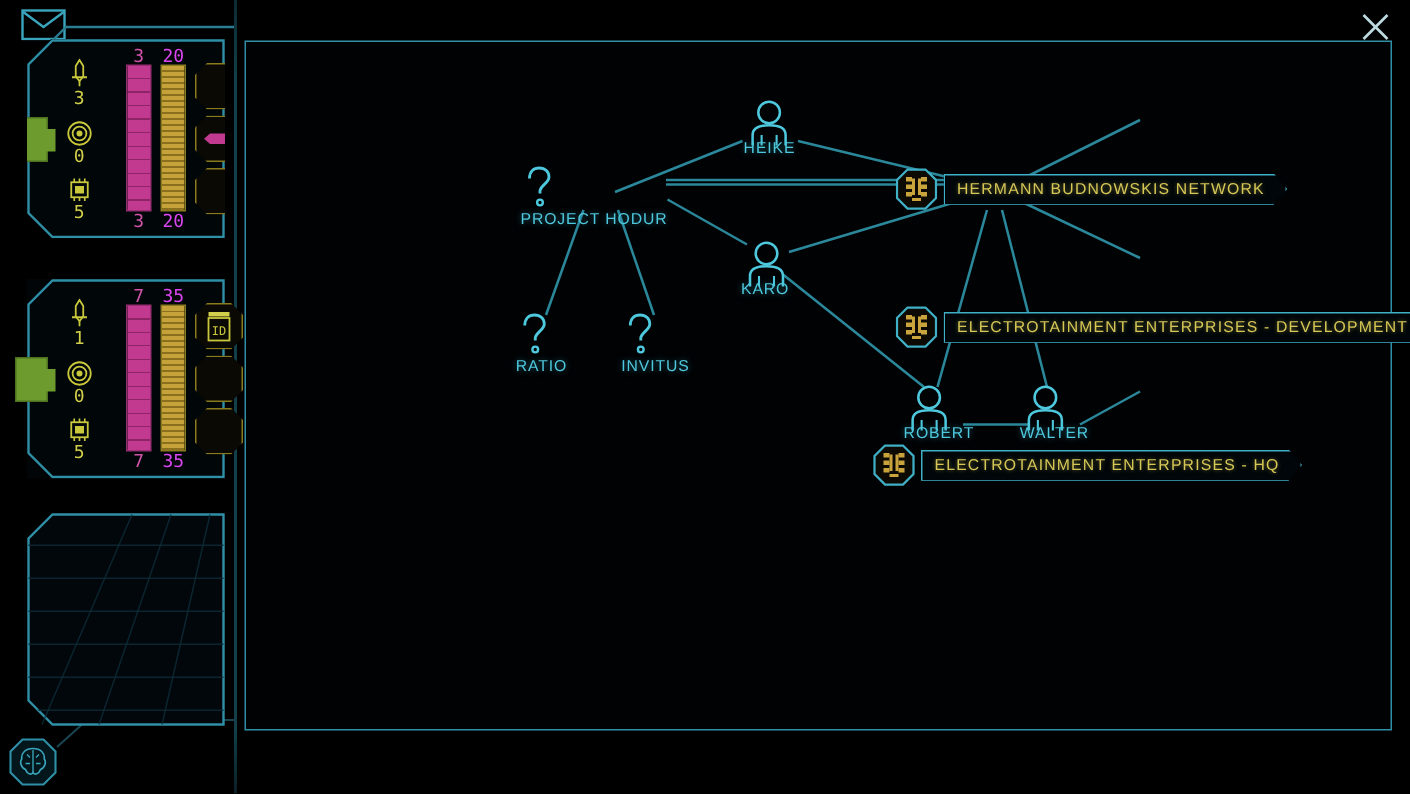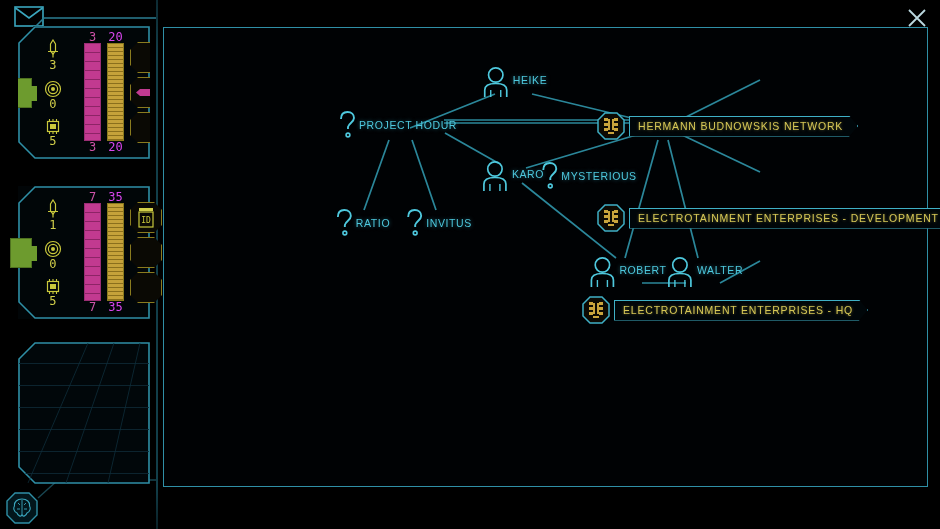--- a/index.html
+++ b/index.html
@@ -122,21 +122,21 @@
     border: 1.6px solid #2f8fa6;
     background: #000204;
   }
 
   
   .graph { position: absolute; inset: 0; }
   .edges { position: absolute; inset: 0; }
 
   .node {
     position: absolute;
-    display: flex; flex-direction: row; align-items: center;
+    display: flex; flex-direction: column; align-items: flex-start;
     cursor: pointer;
     transform: translate(-50%, 0);
   }
   .node .glyph { width: 34px; height: 34px; }
   .node .glyph.q { width: 24px; height: 30px; }
   .node .nlabel {
     margin-top: -7px;
     font-family: "Liberation Sans", sans-serif;
     font-size: 10.5px;
     letter-spacing: 0.6px;
@@ -411,27 +411,20 @@
 
       <div class="node" style="left:347px;top:132px">
         <svg class="glyph" viewBox="0 0 34 34">
           <circle cx="17" cy="9" r="7.2" fill="none" stroke="#4ec8dd" stroke-width="1.7"></circle>
           <path d="M6 31 L6 24 C6 19.5 10 17.5 17 17.5 C24 17.5 28 19.5 28 24 L28 31" fill="none" stroke="#4ec8dd" stroke-width="1.7"></path>
           <path d="M12 24 L12 31 M22 24 L22 31" stroke="#4ec8dd" stroke-width="1.4"></path>
         </svg>
         <span class="nlabel">Karo</span>
       </div>
 
-      <div class="node qnode" style="left:423px;top:133px">
-        <svg class="glyph q" viewBox="0 0 24 30">
-          <path d="M6 9 C6 4 9 2 12.5 2 C16.5 2 19 4.5 19 8 C19 12 14 13 13 17 L13 19" fill="none" stroke="#4ec8dd" stroke-width="1.9"></path>
-          <circle cx="13" cy="25" r="1.9" fill="none" stroke="#4ec8dd" stroke-width="1.6"></circle>
-        </svg>
-        <span class="nlabel">Mysterious</span>
-      </div>
 
       <div class="node qnode" style="left:197px;top:180px">
         <svg class="glyph q" viewBox="0 0 24 30">
           <path d="M6 9 C6 4 9 2 12.5 2 C16.5 2 19 4.5 19 8 C19 12 14 13 13 17 L13 19" fill="none" stroke="#4ec8dd" stroke-width="1.9"></path>
           <circle cx="13" cy="25" r="1.9" fill="none" stroke="#4ec8dd" stroke-width="1.6"></circle>
         </svg>
         <span class="nlabel">Ratio</span>
       </div>
 
       <div class="node qnode" style="left:273px;top:180px">

